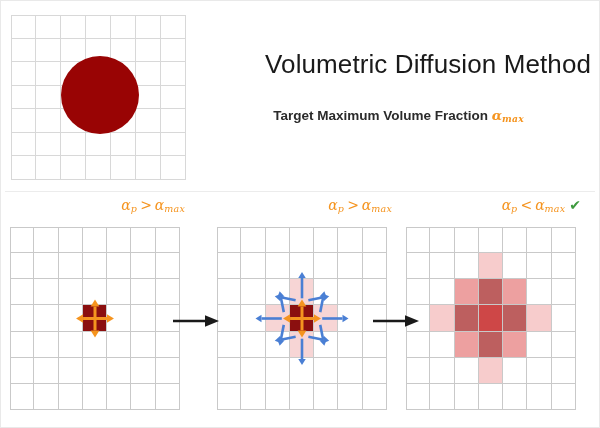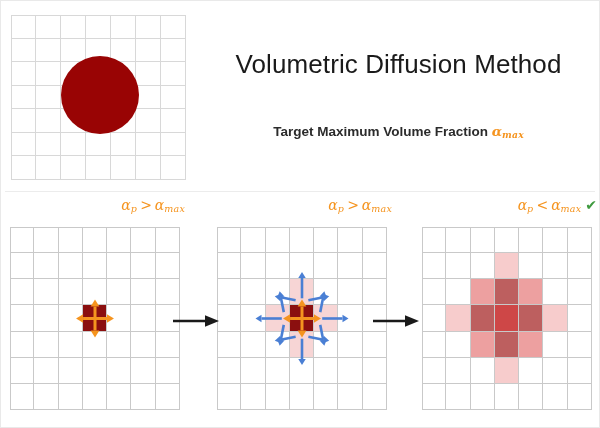--- a/index.html
+++ b/index.html
@@ -51,31 +51,30 @@
   #overview-grid .cell{border-color:#d8d8d8;}
   #overview-circle{
     position:absolute;
     left:60px;top:55px;width:78px;height:78px;
     border-radius:50%;
   }
 
   
   #title{
     position:absolute;left:205px;top:48px;width:385px;
-    text-align:center;
+    text-align:right;
     font-size:26px;font-weight:400;color:#1a1a1a;
     letter-spacing:.1px;
     white-space:nowrap;
   }
   #subtitle{
     position:absolute;left:205px;top:106px;width:385px;
     text-align:center;
     font-size:13.5px;font-weight:700;color:#2b2b2b;
     white-space:nowrap;
-    margin-top:16px;
   }
   .math{
     font-family:"DejaVu Serif", serif;
     font-style:italic;
     color:#f5941f;
   }
   .math .sub{
     font-size:.68em;
     vertical-align:-.22em;
     font-style:italic;
@@ -83,21 +82,21 @@
   }
   .math .rel{
     font-style:normal;
     padding:0 3px;
   }
 
   
   .panel{position:absolute;top:196px;width:180px;height:228px;}
   #panel-1{left:4px;}
   #panel-2{left:211px;}
-  #panel-3{left:416px;}
+  #panel-3{left:400px;}
 
   .panel-label{
     position:absolute;left:0;top:0;width:180px;
     text-align:right;
     font-size:14px;
     white-space:nowrap;
   }
   .check{
     color:#3f9a3f;font-style:normal;font-weight:700;
     font-family:"DejaVu Sans", sans-serif;

